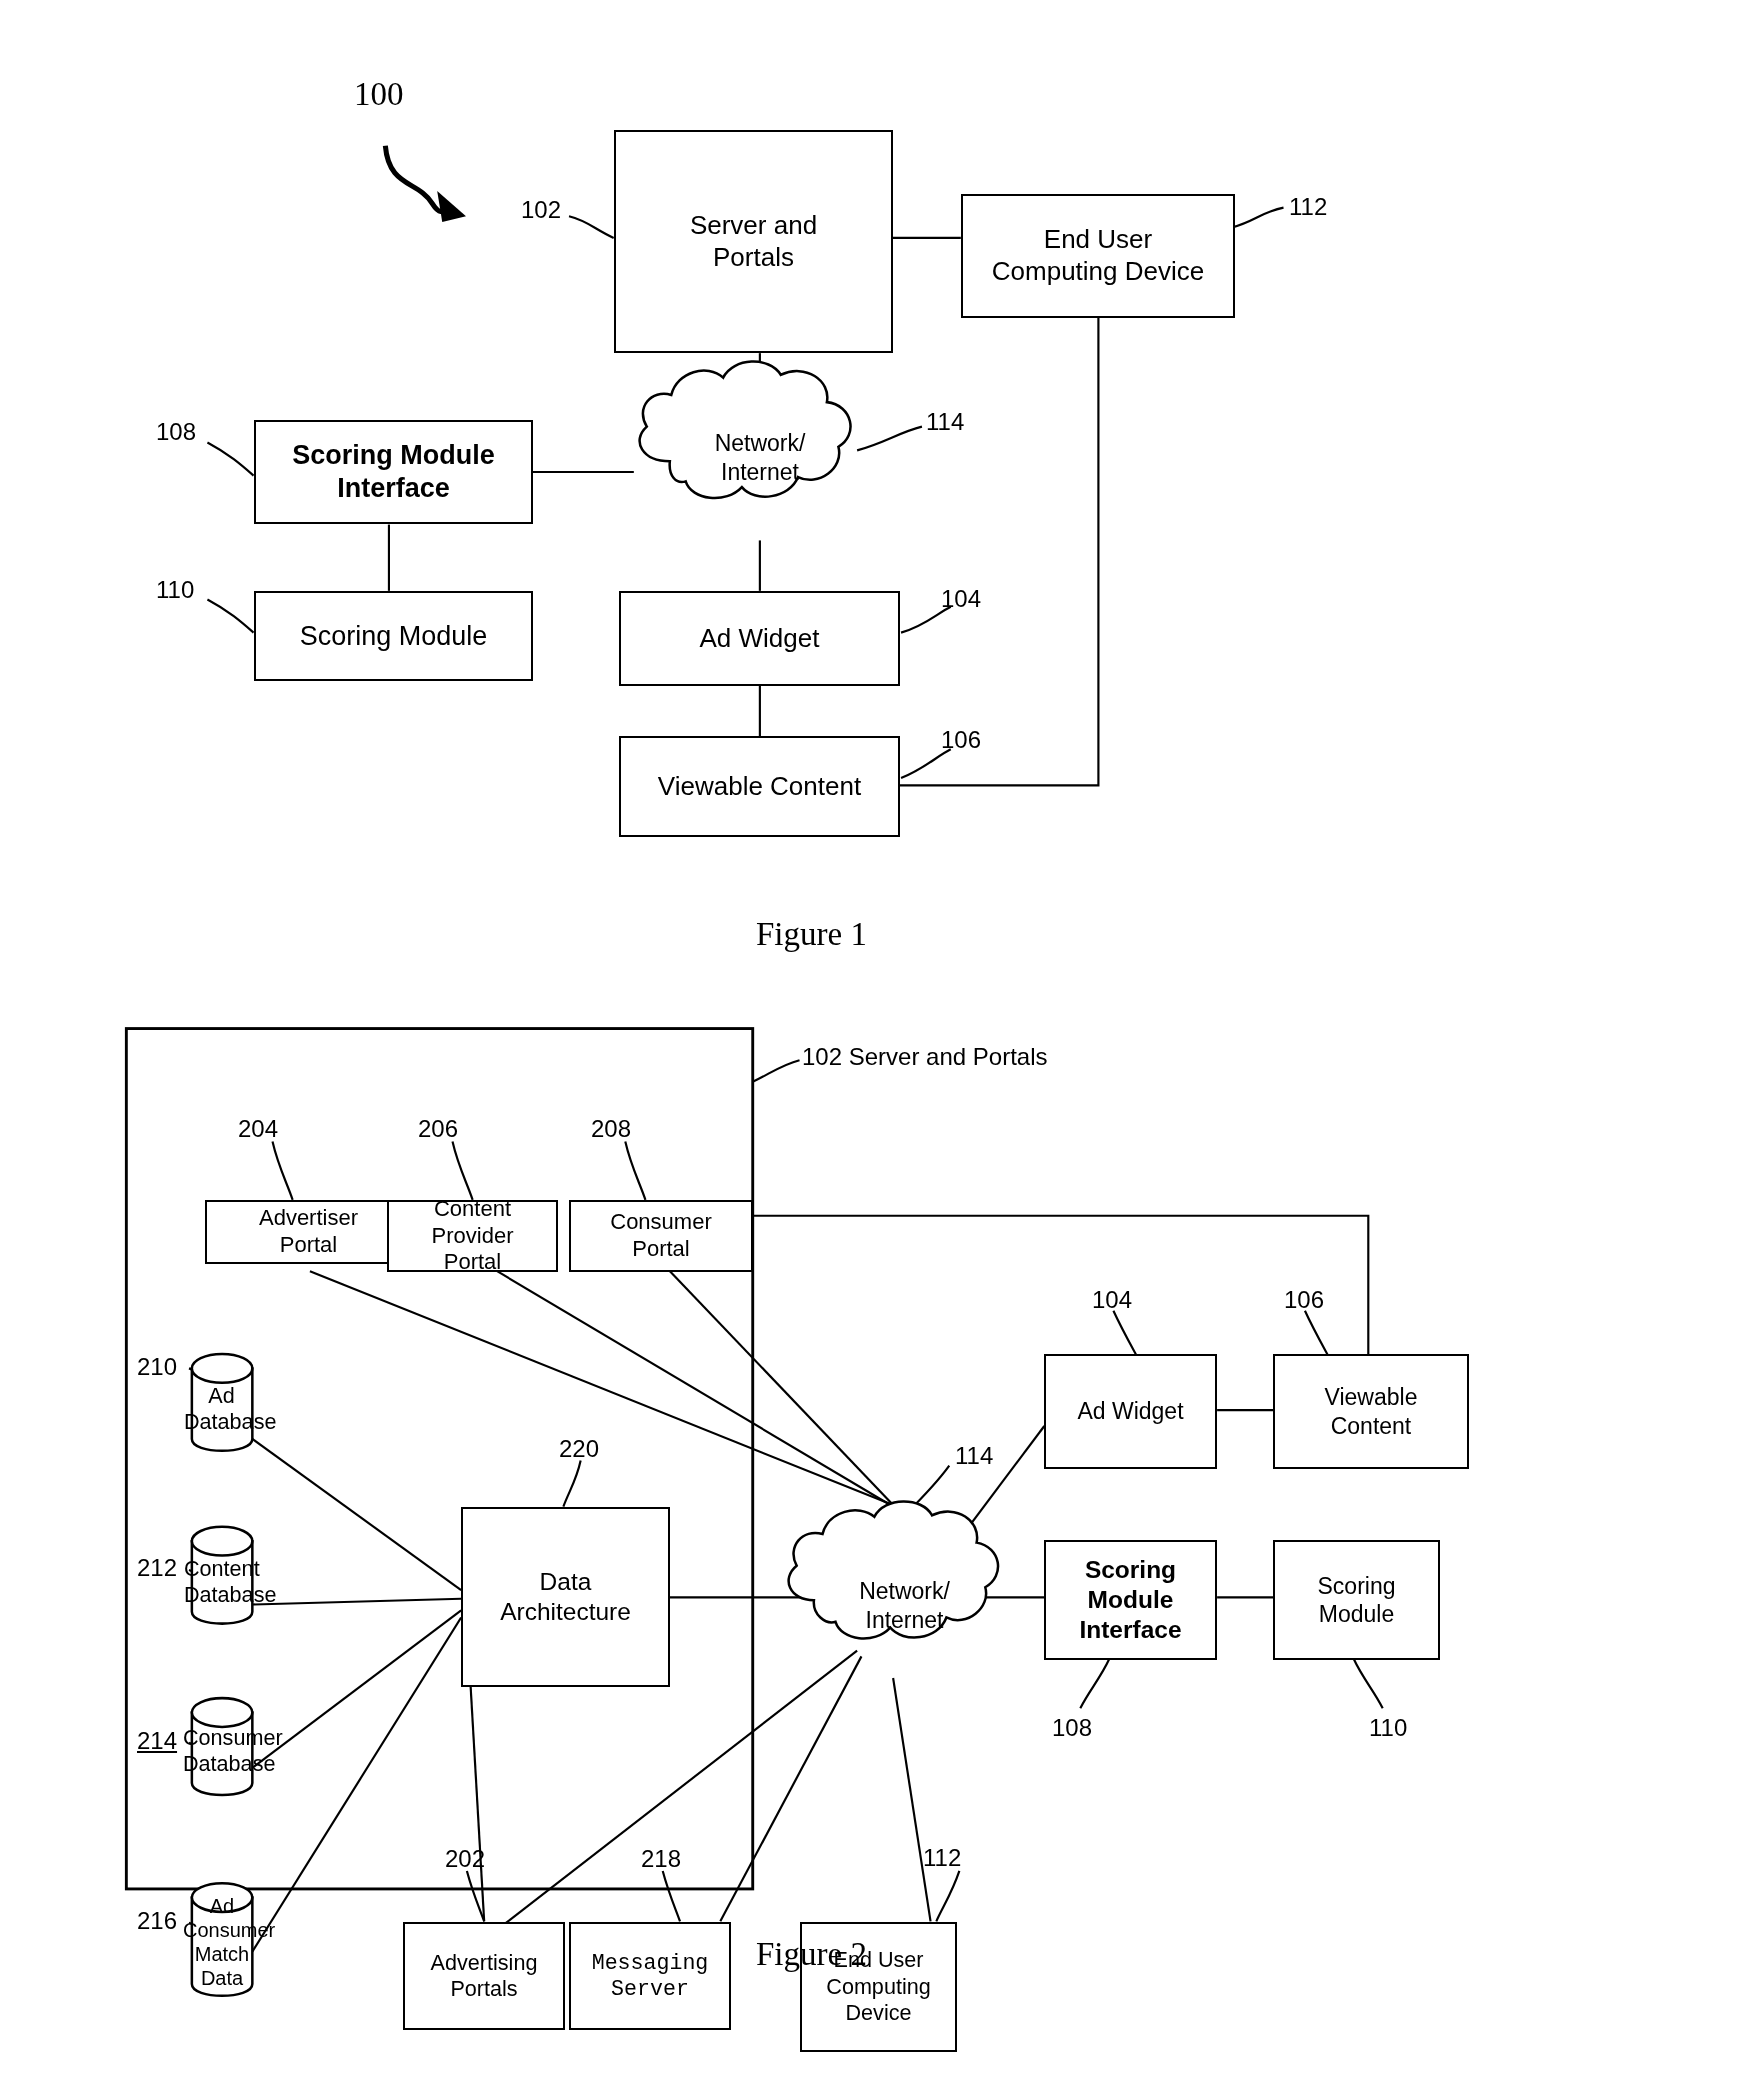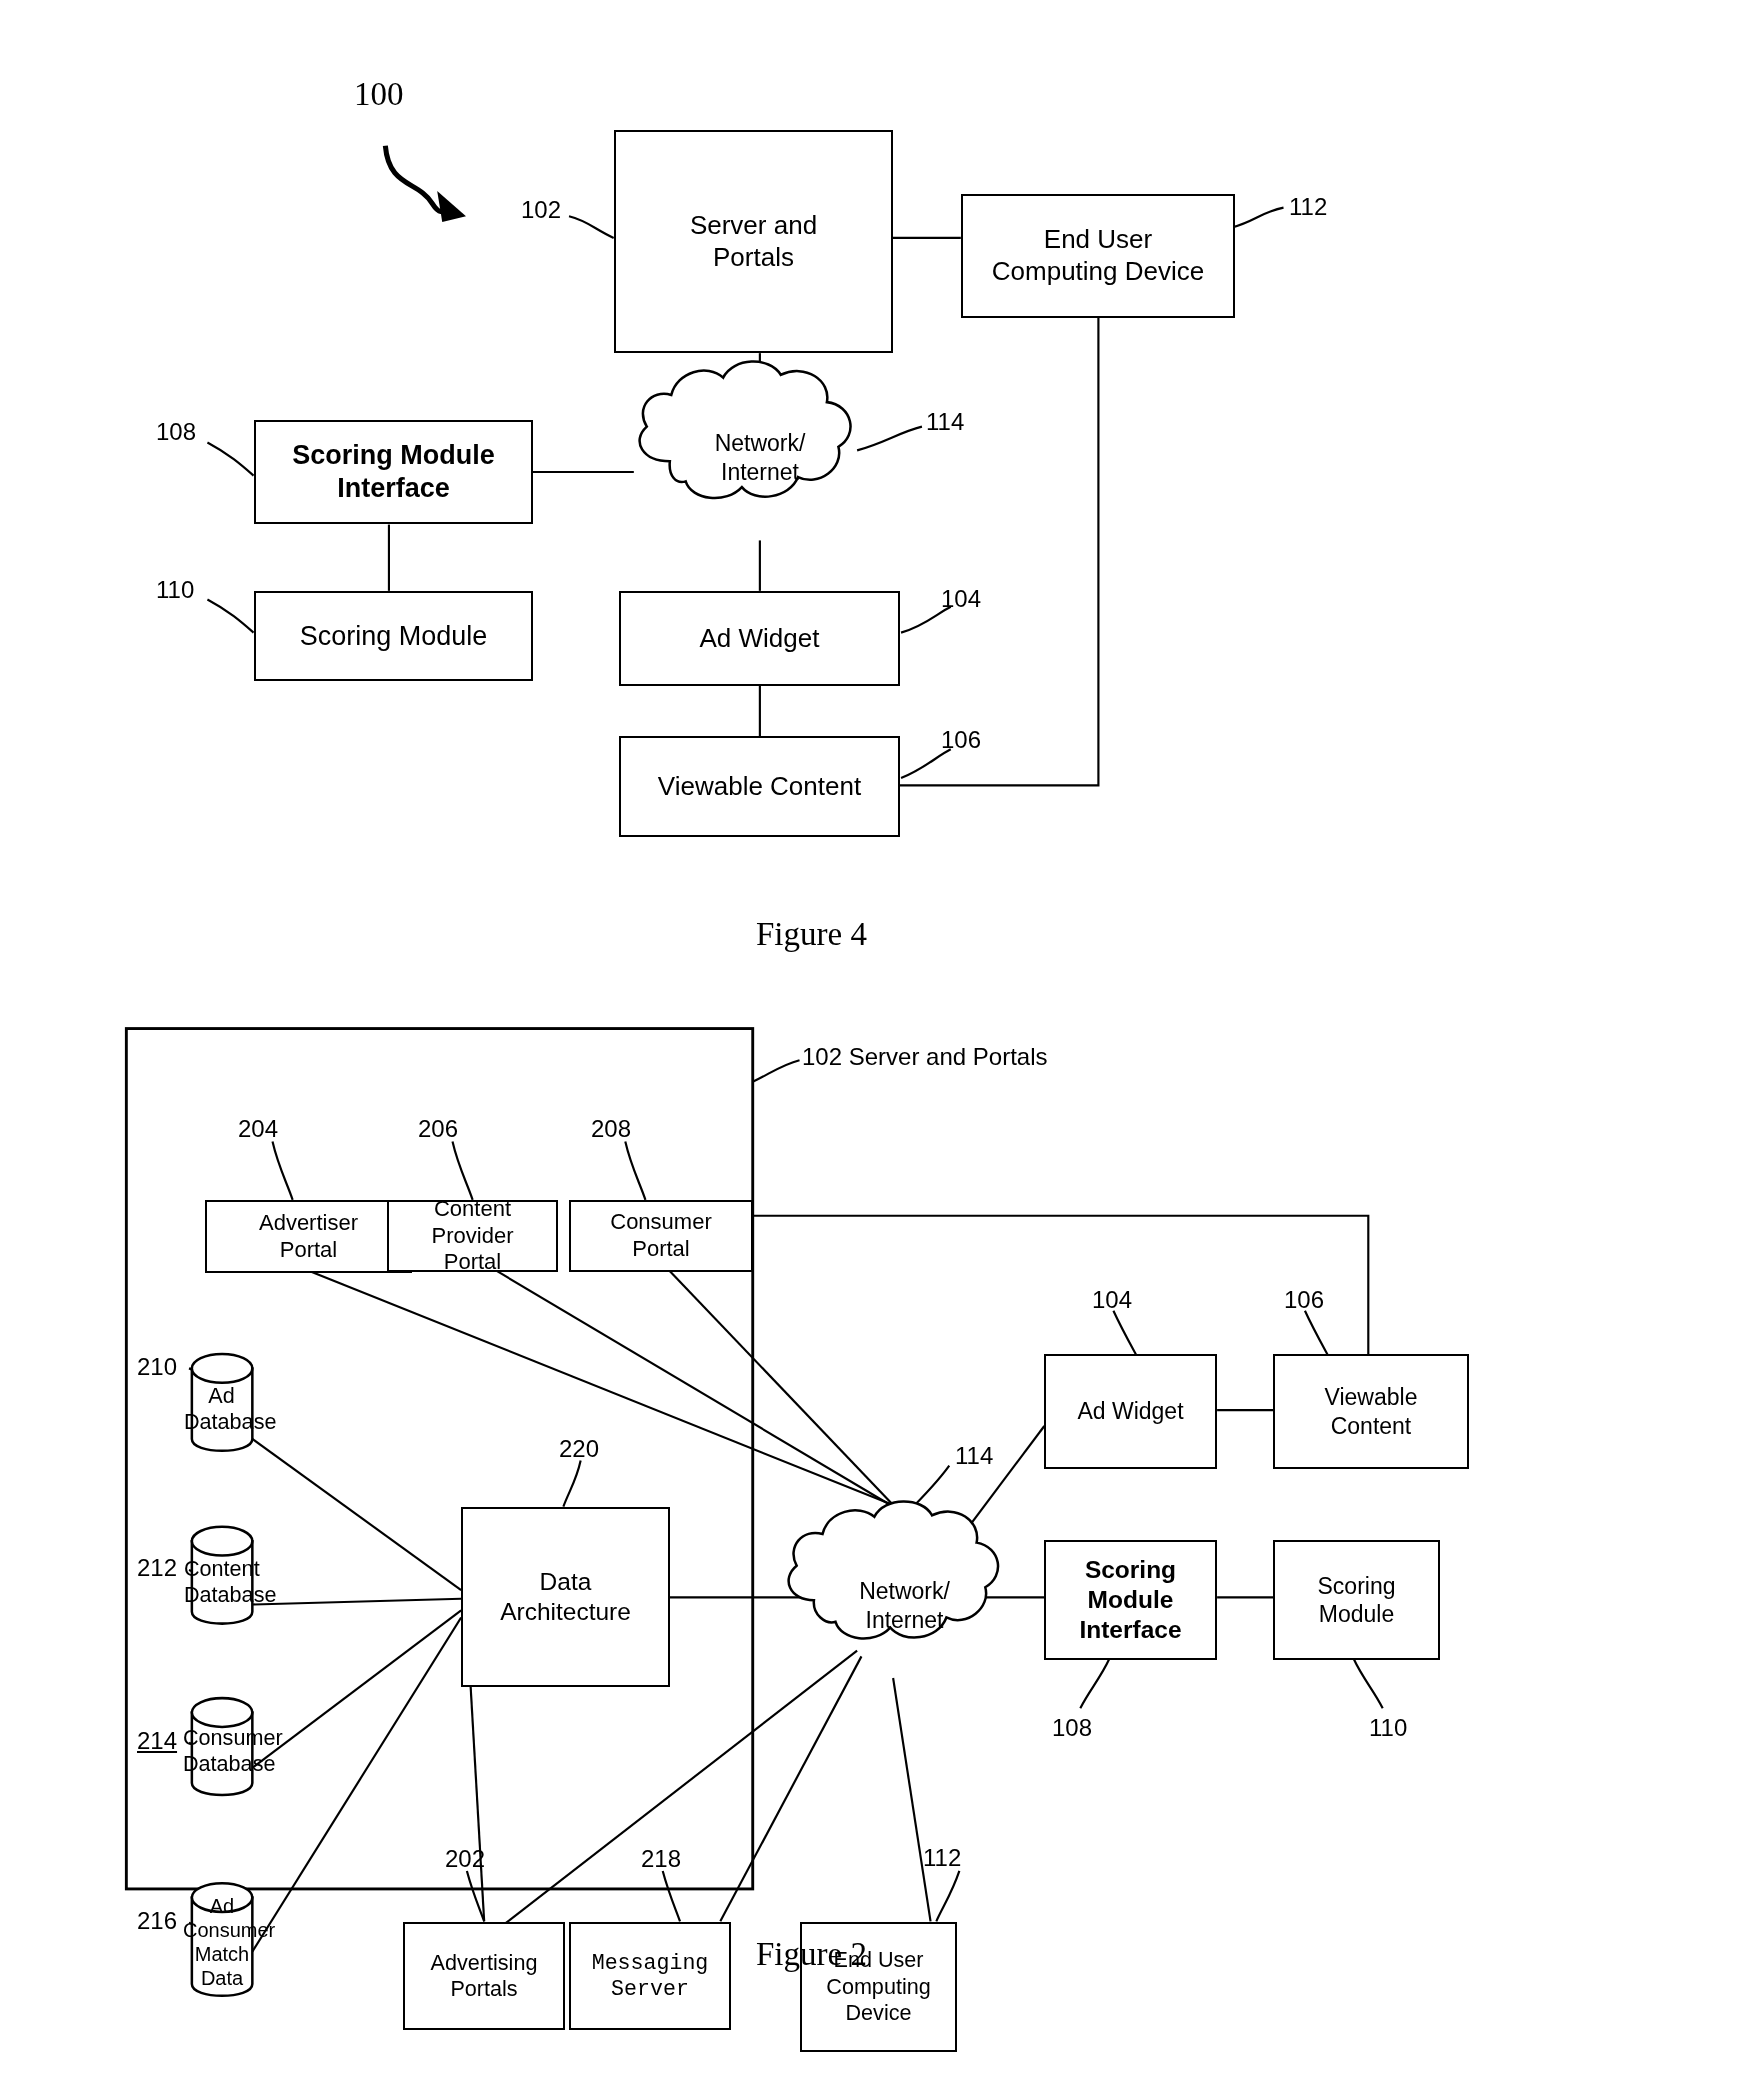--- a/index.html
+++ b/index.html
@@ -118,21 +118,21 @@
   <div class="box" style="left:619px;top:591px;width:281px;height:95px;font-size:26px;">
     <span style="white-space:pre-line;">Ad Widget</span>
   </div>
   <div class="ref" style="left:941px;top:585px;">104</div>
 
   <div class="box" style="left:619px;top:736px;width:281px;height:101px;font-size:26px;">
     <span style="white-space:pre-line;">Viewable Content</span>
   </div>
   <div class="ref" style="left:941px;top:726px;">106</div>
 
-  <div class="caption" style="left:756px;top:916px;">Figure 4</div>
+  <div class="caption" style="left:756px;top:916px;">Figure 1</div>
 </div>
 
 <div class="fig" style="left:0;top:994px;width:1738px;height:1103px;">
 
   <svg width="1738" height="1103" viewBox="0 0 2413 1532">
 
     <rect x="175" y="48" width="870" height="1195" stroke="#000" stroke-width="4" fill="none"></rect>
 
     <path d="M1045,122 C1070,110 1086,98 1110,92" stroke="#000" stroke-width="3" fill="none"></path>
 
@@ -215,21 +215,21 @@
     </g>
 
     <g>
       <path d="M266,1255 L266,1375 C266,1397 350,1397 350,1375 L350,1255 Z" fill="#fff" stroke="#000" stroke-width="3.5"></path>
       <ellipse cx="308" cy="1255" rx="42" ry="20" fill="#fff" stroke="#000" stroke-width="3.5"></ellipse>
     </g>
   </svg>
 
   <div class="toplabel" style="left:802px;top:49px;">102  Server and Portals</div>
 
-  <div class="box" style="left:205px;top:206px;width:207px;height:73px;font-size:22px;">
+  <div class="box" style="left:205px;top:206px;width:207px;height:64px;font-size:22px;">
     <span style="white-space:pre-line;">Advertiser
 Portal</span>
   </div>
   <div class="ref" style="left:238px;top:121px;">204</div>
 
   <div class="box" style="left:387px;top:206px;width:171px;height:72px;font-size:22px;">
     <span style="white-space:pre-line;">Content
 Provider
 Portal</span>
   </div>

